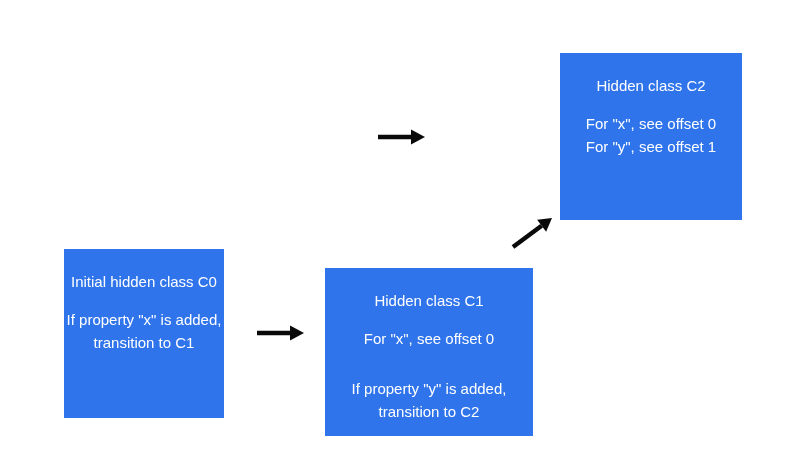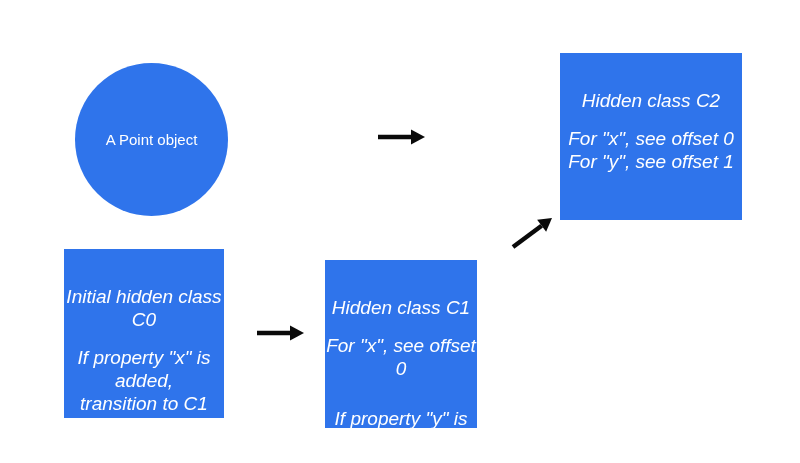--- a/index.html
+++ b/index.html
@@ -30,51 +30,47 @@
     border-radius: 50%;
     display: flex;
     align-items: center;
     justify-content: center;
   }
   .circle .label {
     font-size: 15px;
     line-height: 23px;
   }
   .box {
-    padding-top: 36px;
-    font-size: 19px;
+    padding-top: 21px;
+    font-size: 15px;
     line-height: 23px;
-    font-style: italic;
   }
   .box p {
     margin: 0 0 15px 0;
     white-space: pre-line;
   }
   .box-c0 { left: 64px;  top: 249px; width: 160px; height: 169px; }
-  .box-c1 { left: 325px; top: 260px; width: 152px; height: 168px; }
+  .box-c1 { left: 325px; top: 268px; width: 208px; height: 168px; }
   .box-c2 { left: 560px; top: 53px;  width: 182px; height: 167px; }
   .box-c1 p.gap-large { margin-bottom: 27px; }
   .arrow {
     position: absolute;
   }
   .arrow-top  { left: 378px; top: 129px; }
   .arrow-mid  { left: 257px; top: 325px; }
   .arrow-diag { left: 508px; top: 212px; }
   .arrow svg { display: block; }
   .arrow line    { stroke: var(--arrow, #0a0a0a); stroke-width: 4.5; }
   .arrow polygon { fill: var(--arrow, #0a0a0a); }
 </style>
 </head>
 <body>
 
 <div class="canvas">
 
-  <div class="node circle">
-    <div class="label">A Point object</div>
-  </div>
 
   <div class="node box box-c0">
     <p>Initial hidden class C0</p>
     <p>If property "x" is added,
 transition to C1</p>
   </div>
 
   <div class="node box box-c1">
     <p>Hidden class C1</p>
     <p class="gap-large">For "x", see offset 0</p>

